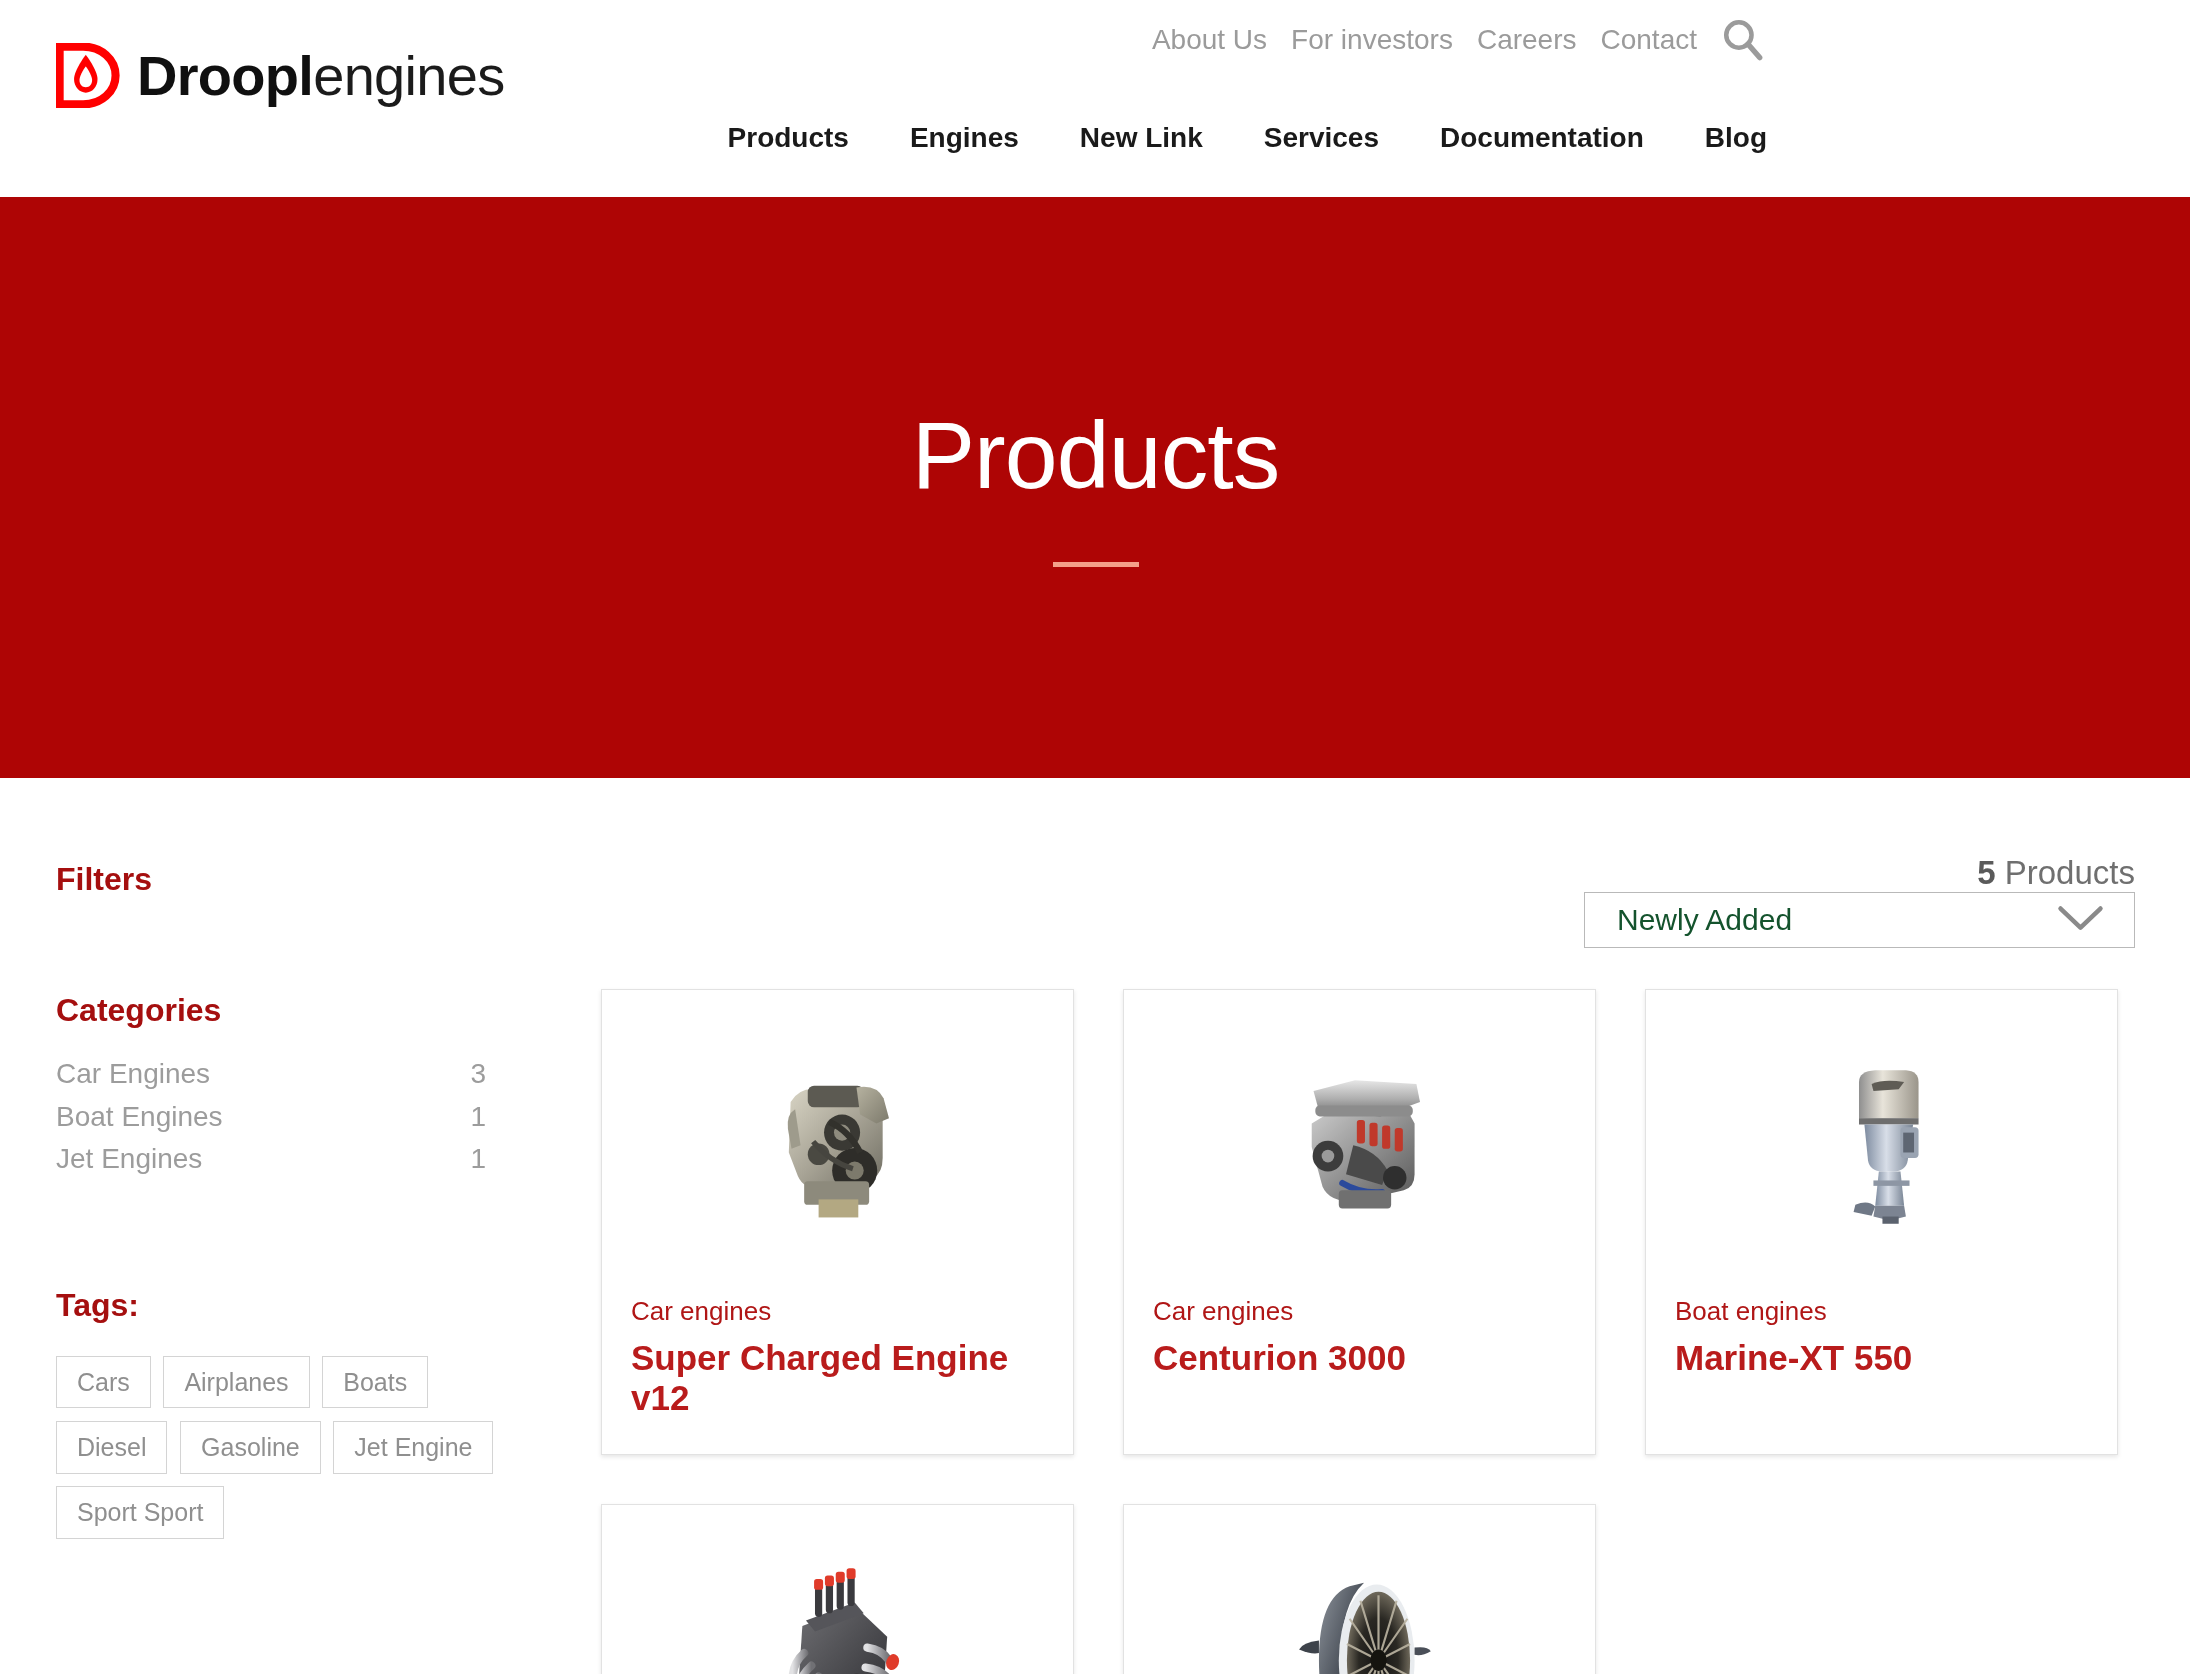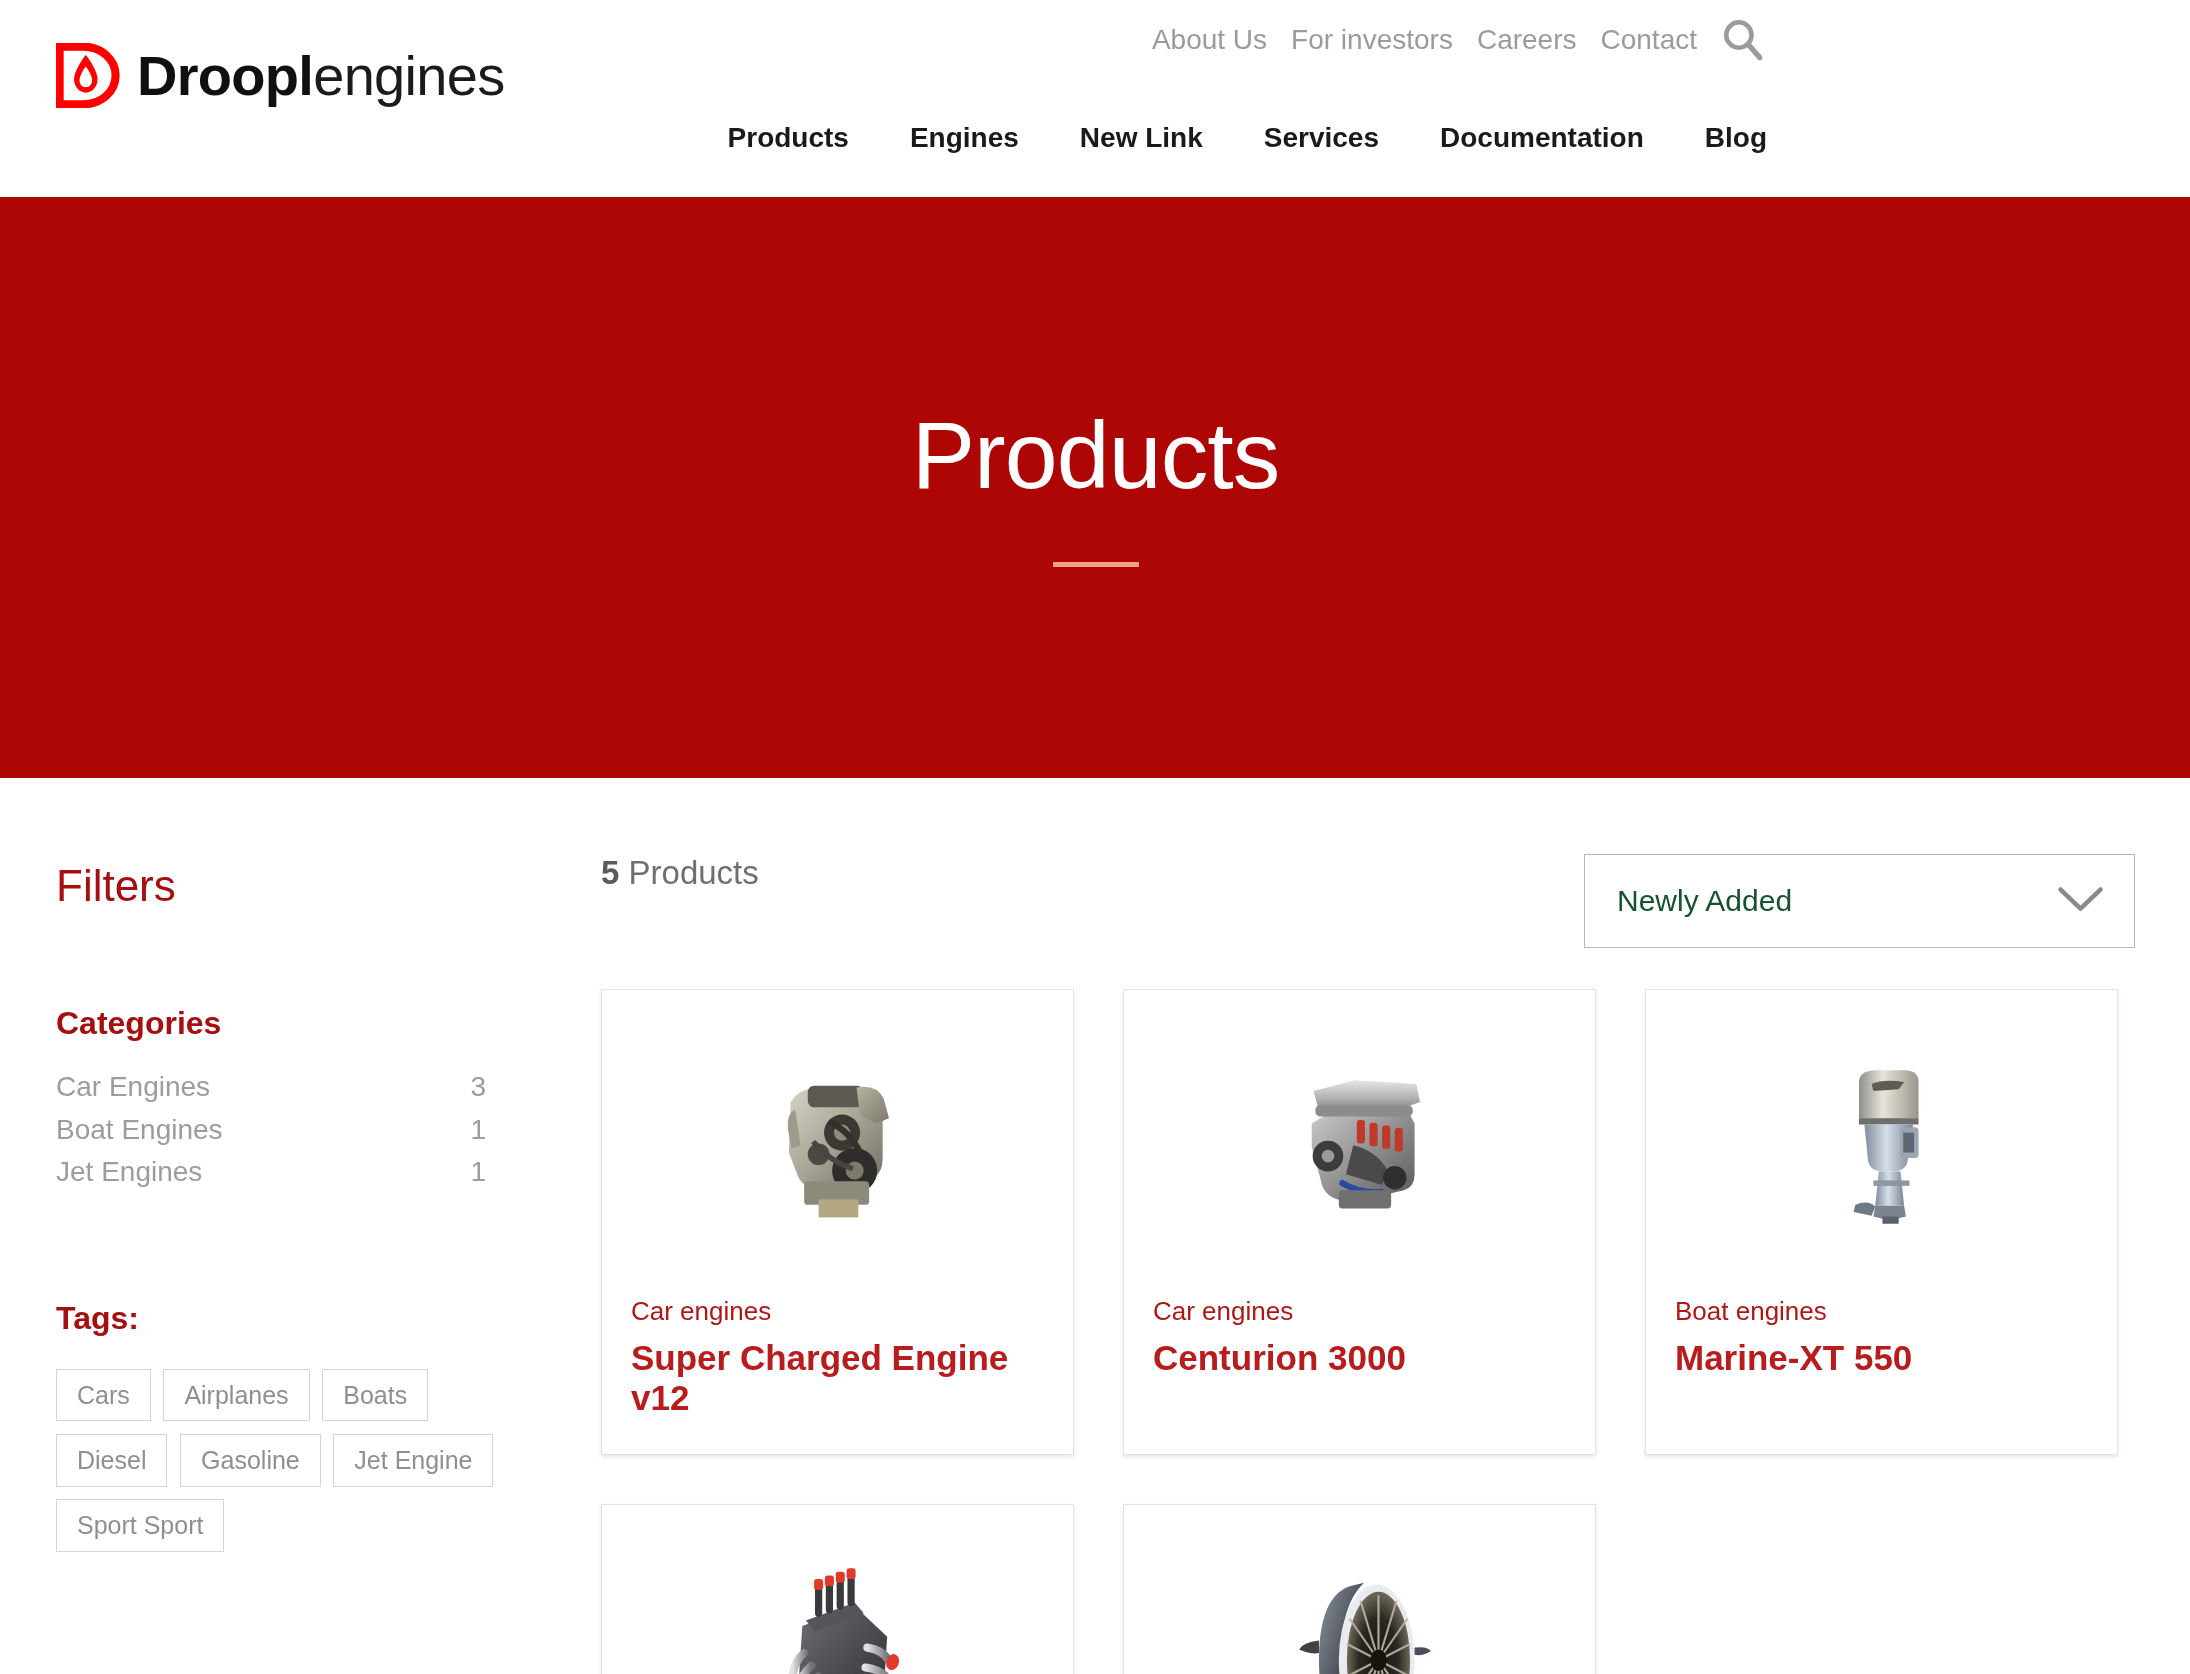--- a/index.html
+++ b/index.html
@@ -116,22 +116,22 @@
     width: 2191px;
     padding: 0 56px;
     display: flex;
     gap: 0;
   }
 
   
   .sidebar { width: 545px; flex: none; padding-top: 83px; }
 
   .filters-heading {
-    font-size: 44px;
-    font-weight: 400;
+    font-size: 32px;
+    font-weight: 700;
     color: #a50f0f;
     margin-bottom: 94px;
   }
   .facet-heading {
     font-size: 32px;
     font-weight: 700;
     color: #a50f0f;
     margin-bottom: 23.4px;
   }
   .cat-list { list-style: none; }
@@ -169,24 +169,25 @@
     padding: 10.8px 20px;
     cursor: pointer;
     white-space: nowrap;
   }
 
   
   .results { flex: 1; padding-top: 76px; position: relative; }
 
   .results-bar {
     display: flex;
-    align-items: flex-start;
+    align-items: flex-end;
     justify-content: space-between;
     height: 94px;
     margin-bottom: 41px;
+    flex-direction: column;
   }
   .results-count {
     font-size: 33px;
     color: #6f6f6f;
     font-weight: 400;
   }
   .results-count .count-num { font-weight: 700; color: #5a5a5a; }
 
   .sort-select {
     width: 551px;

